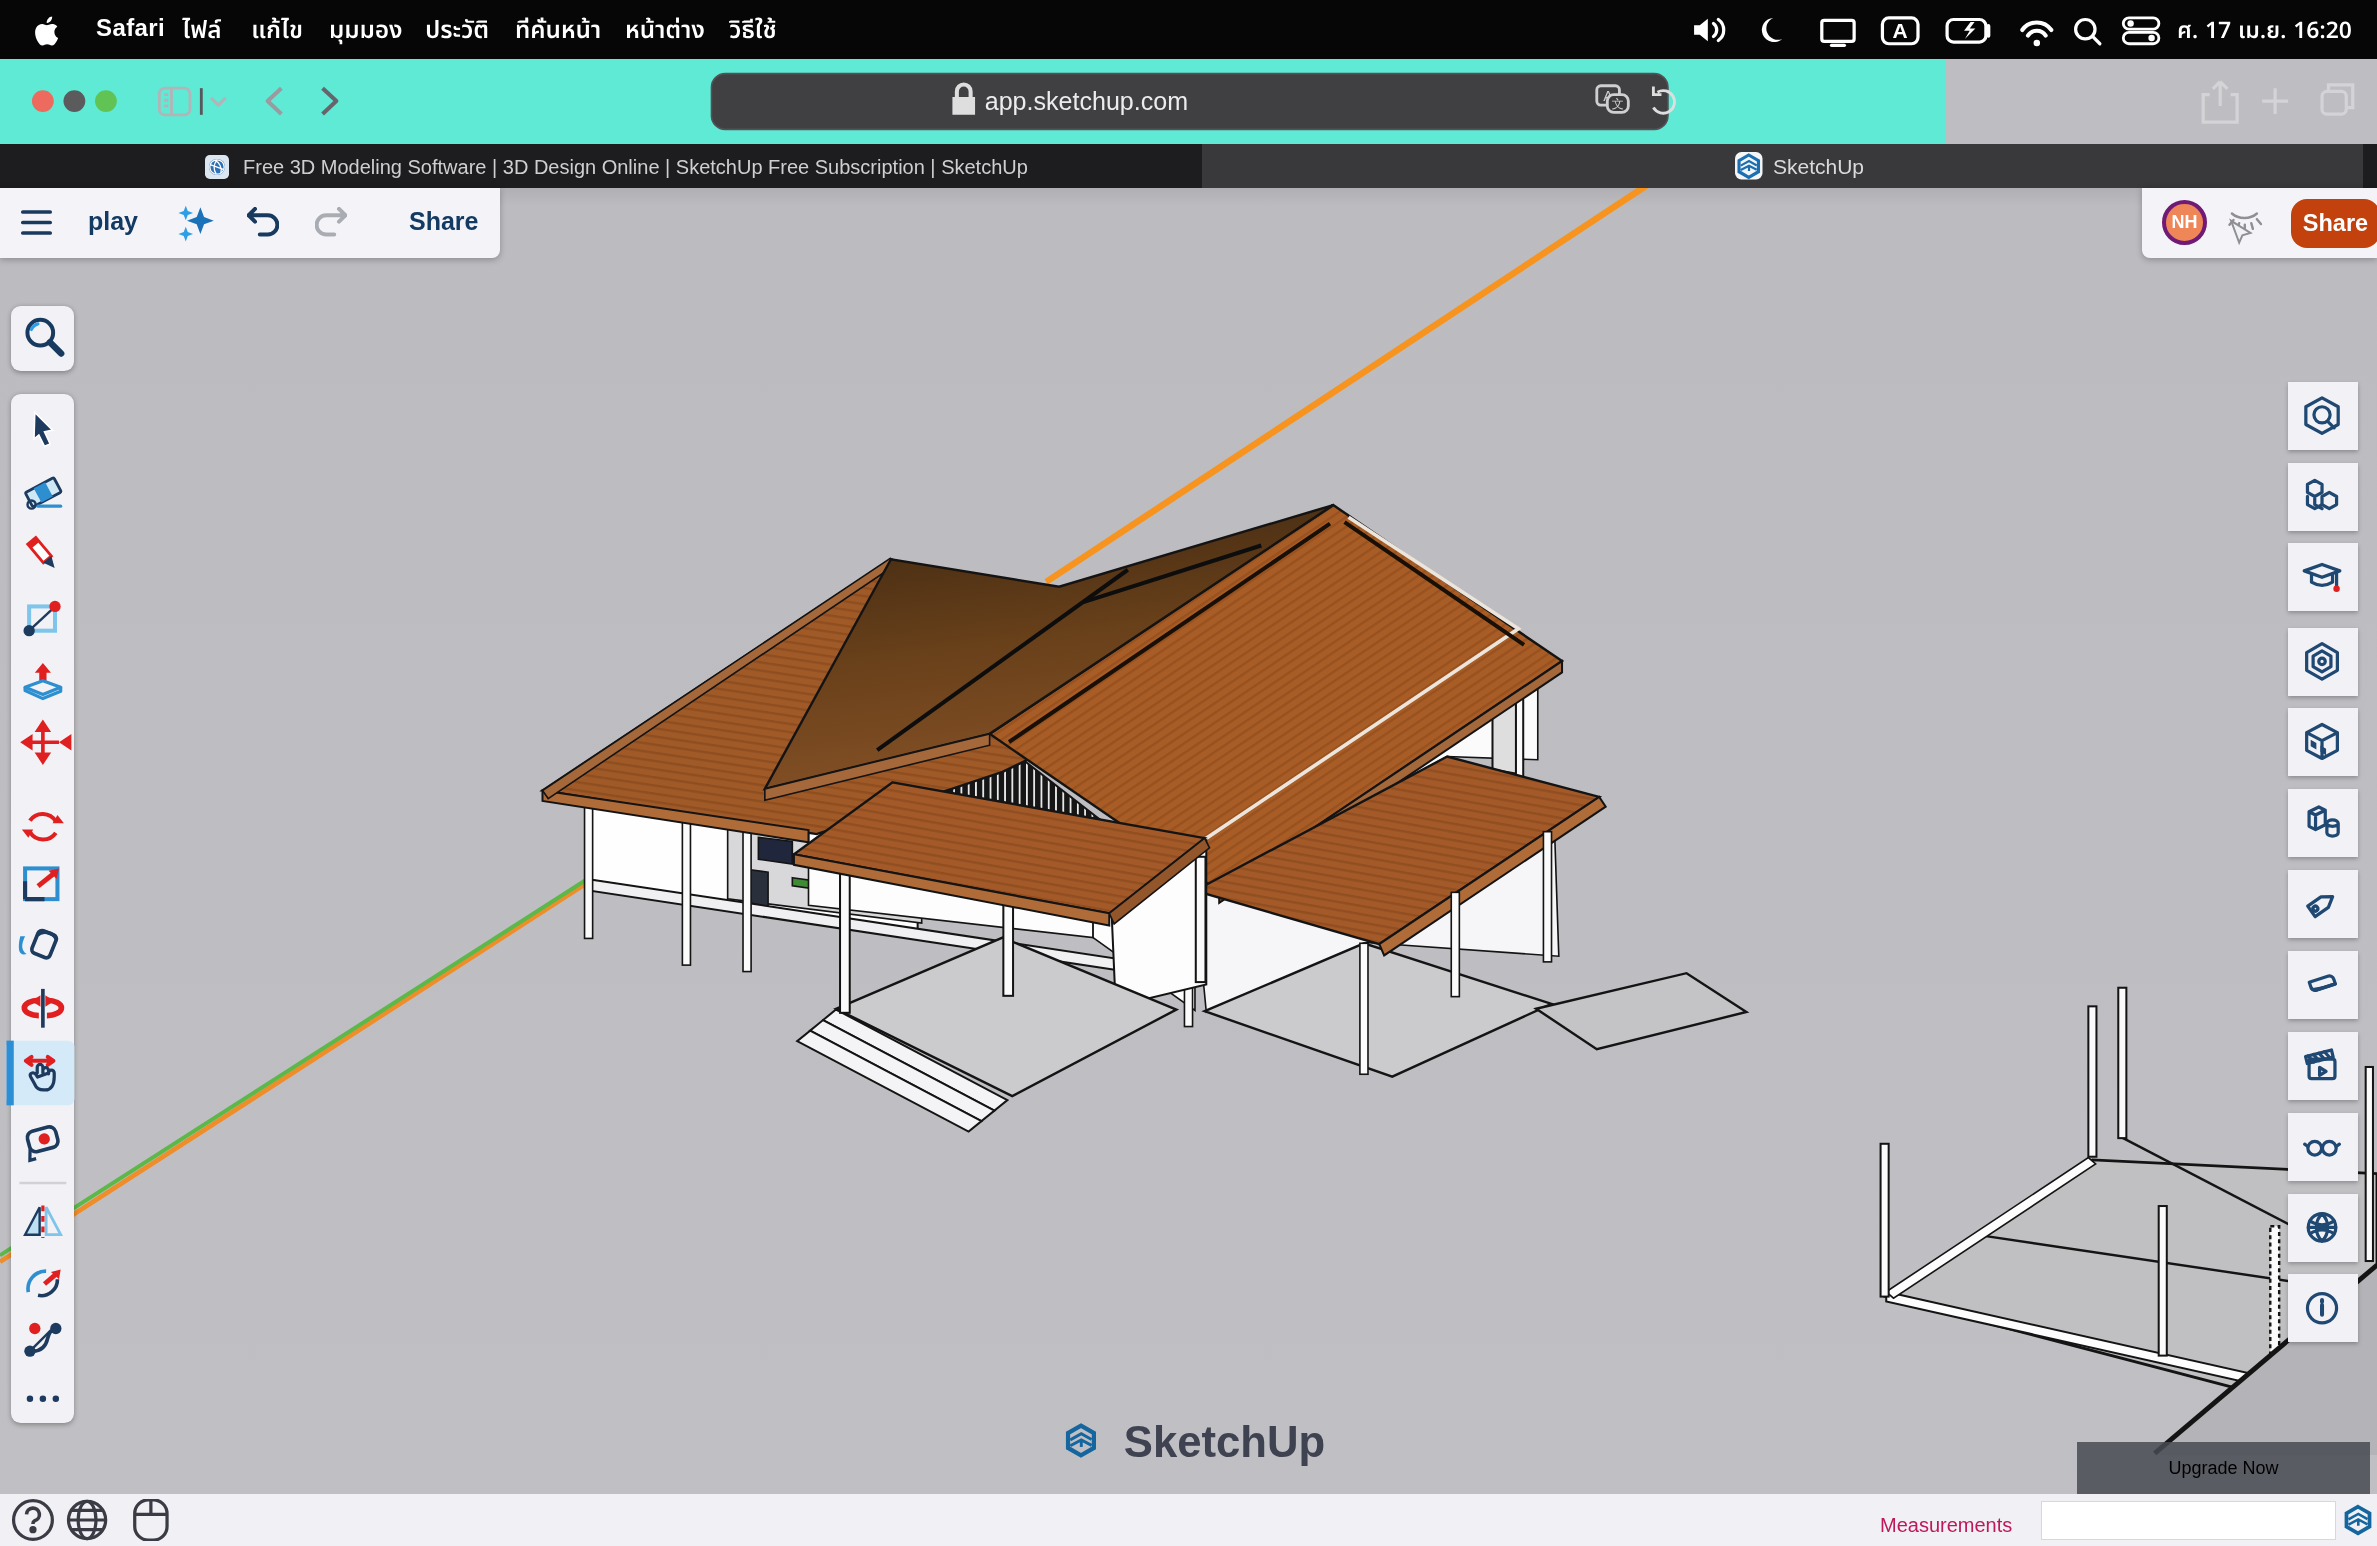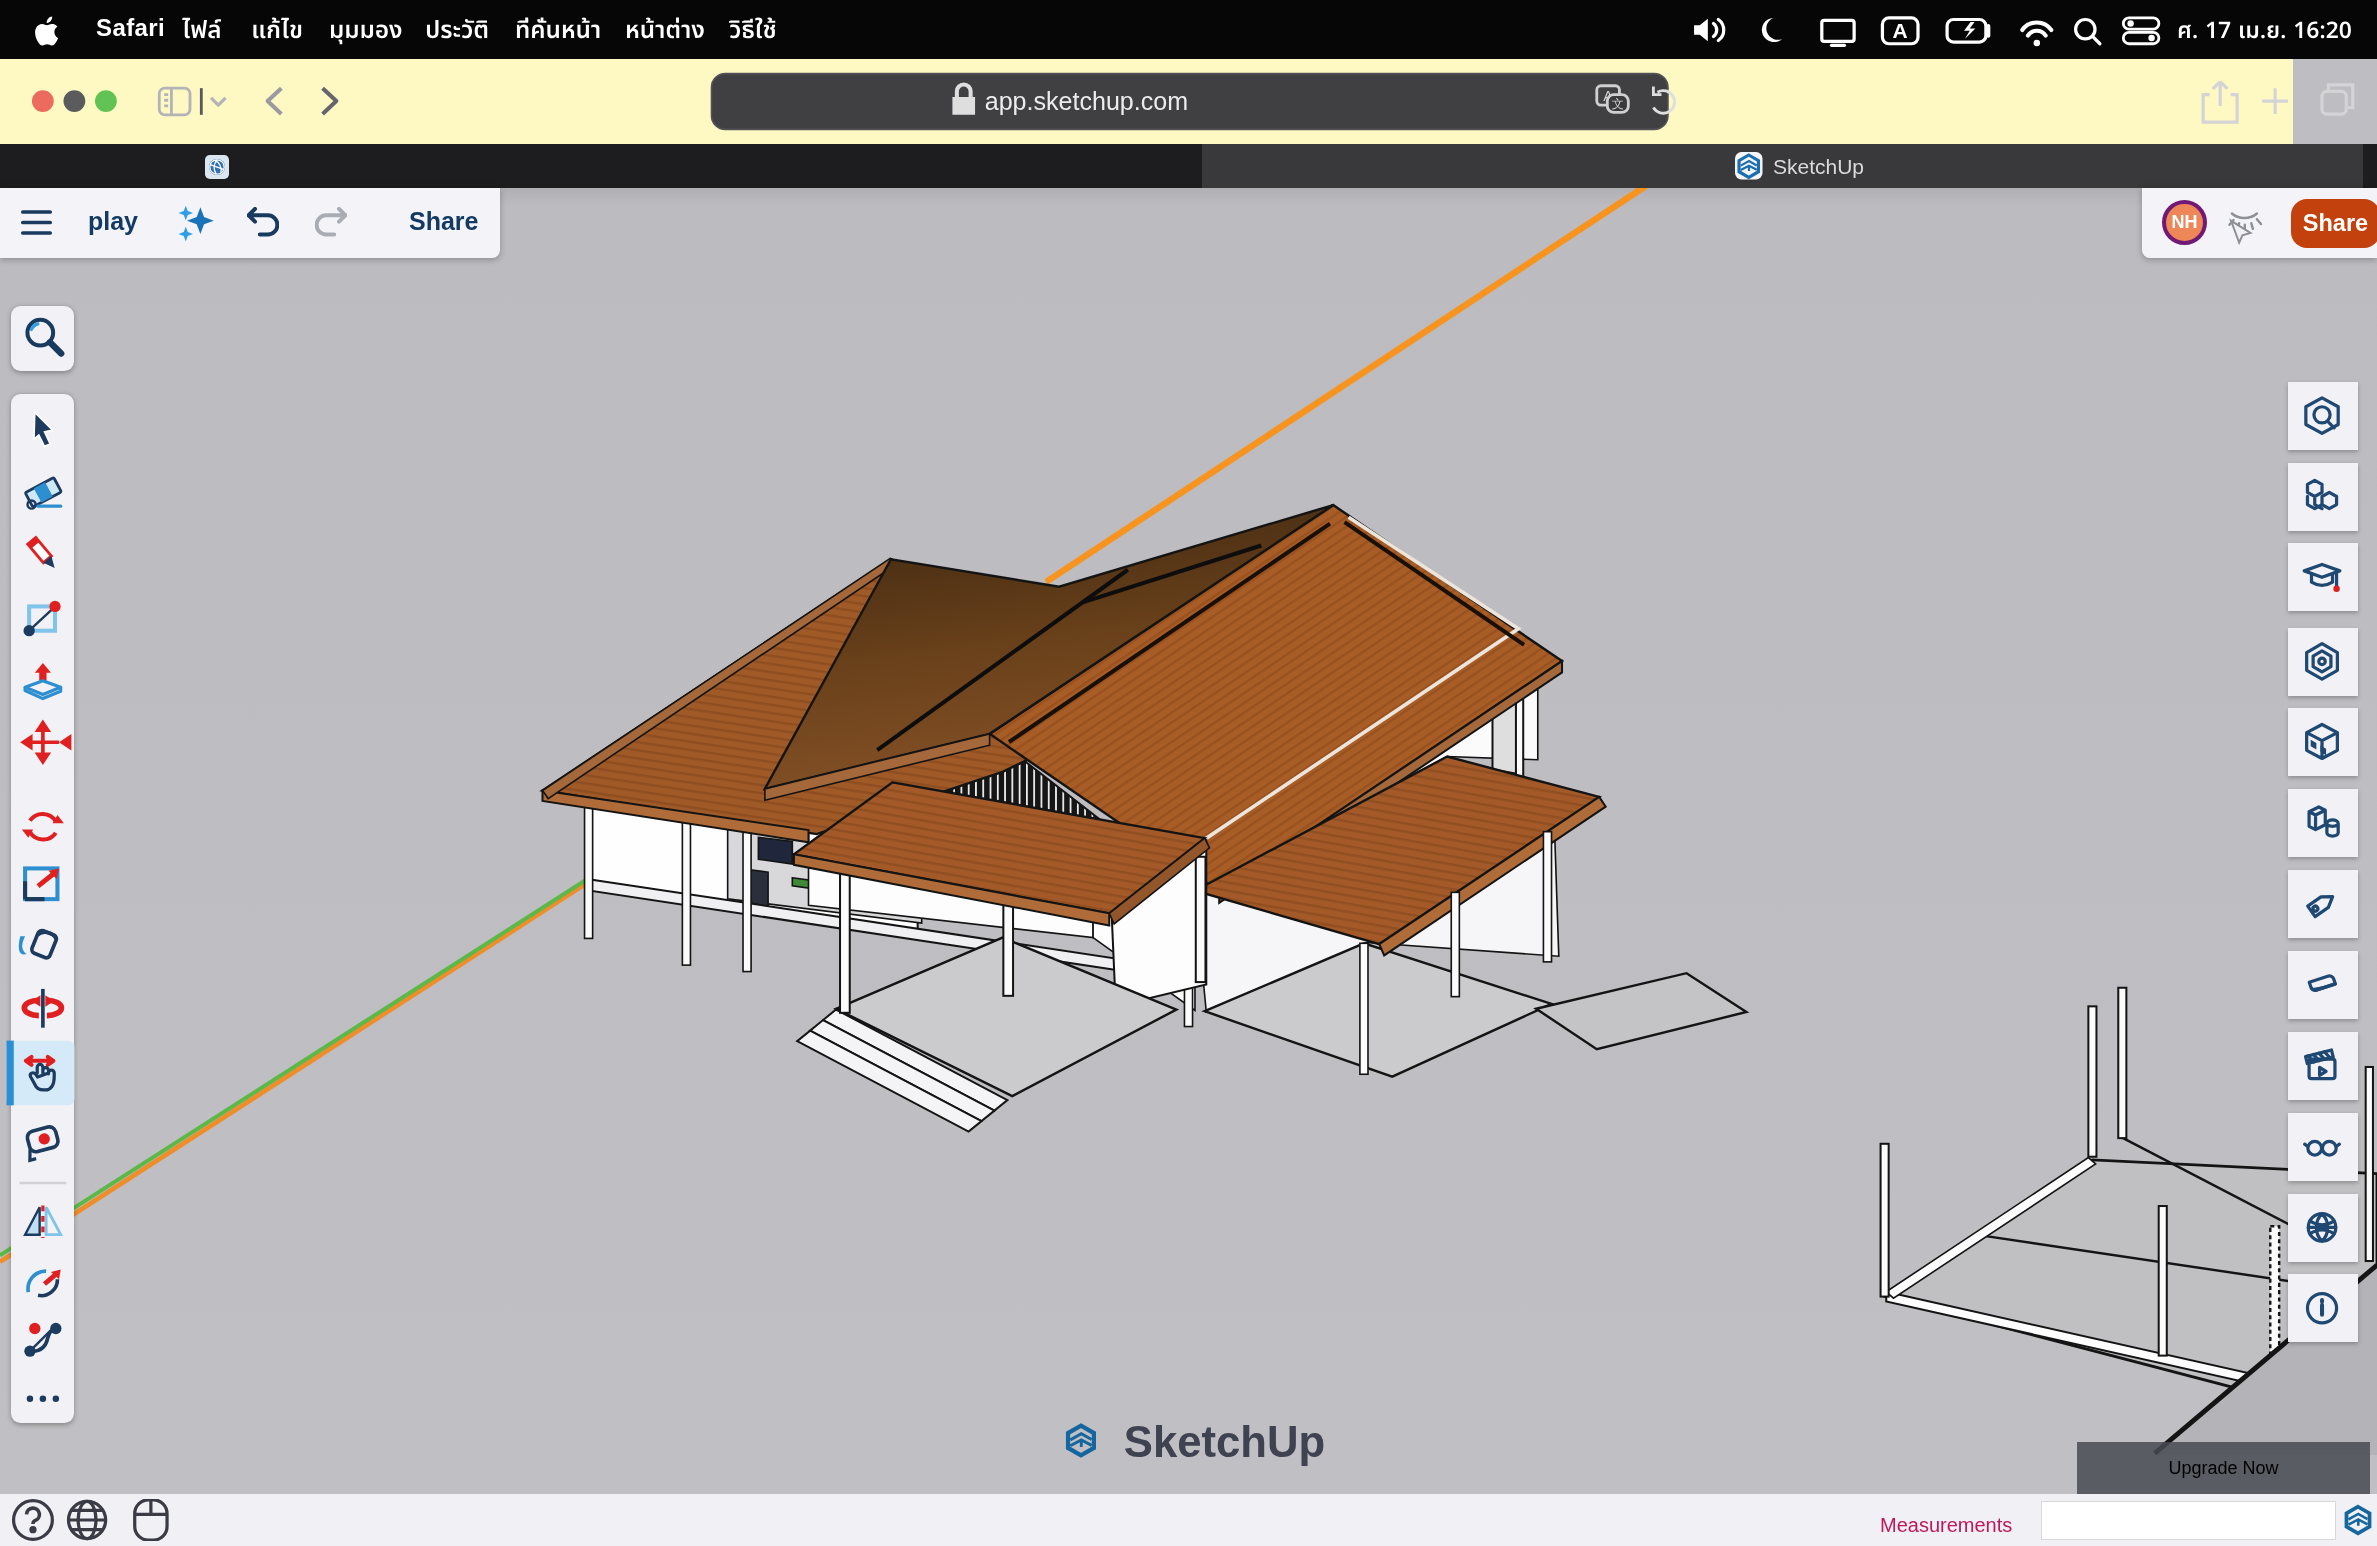--- a/index.html
+++ b/index.html
@@ -1,18 +1,18 @@
 <!DOCTYPE html>
 <html style="font-size:13px"><head><meta charset="utf-8">
 <style>
 *{margin:0;padding:0;box-sizing:border-box}
 html,body{width:2377px;height:1546px;overflow:hidden;background:#bebec2;font-family:"Liberation Sans",sans-serif;}
 .abs{position:absolute}
 #menubar{position:absolute;left:0;top:0;width:2377px;height:59px;background:#060606;color:#fff}
-#safaribar{position:absolute;left:0;top:59px;width:2293px;height:85px;background:#fef9c3}
+#safaribar{position:absolute;left:0;top:59px;width:1945px;height:85px;background:#5eead4}
 #tabbar{position:absolute;left:0;top:144px;width:2377px;height:44px;background:#39393b}
 #activetab{position:absolute;left:0;top:0;width:1202px;height:44px;background:#1d1d1f;color:#cfcfd1;font-size:20px}
 #canvas{position:absolute;left:0;top:188px;width:2377px;height:1306px;background:linear-gradient(#b0b0b4 0px,#bcbcc0 18px,#c0c0c4 100%)}
 .card{position:absolute;background:#f4f4f8;box-shadow:0 1.6px 6.5px rgba(0,0,0,0.25)}
 #ltop{left:0;top:188px;width:500px;height:70px;border-radius:0 0 8px 0;display:flex;align-items:center}
 #rtop{left:2142px;top:188px;width:235px;height:70px;border-radius:0 0 0 8px;display:flex;align-items:center}
 .lbox{position:absolute;left:11.3px;width:63px;background:#f2f2f6;border-radius:9.7px;box-shadow:0 1.6px 4.9px rgba(0,0,0,0.3)}
 .rbtn{position:absolute;left:2288px;width:70px;height:68px;background:#f2f2f6;box-shadow:0 1.6px 4px rgba(0,0,0,0.25);display:flex;align-items:center;justify-content:center}
 #bottombar{position:absolute;left:0;top:1494px;width:2377px;height:52px;background:#f1f1f5;display:flex;align-items:center}
 #upgrade{position:absolute;left:2077px;top:1442px;width:293px;height:52px;background:rgba(72,74,82,0.85);color:#000000;font-size:18px;display:flex;align-items:center;justify-content:center}
@@ -118,20 +118,21 @@
     </svg>
   </div>
 <div id="tabbar">
     <div id="activetab">
       <svg class="abs" style="left:205px;top:10.5px" width="24" height="24" viewBox="0 0 30 30">
         <rect width="30" height="30" rx="6" fill="#dce6f0"></rect>
         <circle cx="15" cy="15" r="10" fill="#2f6fb3"></circle>
         <circle cx="15" cy="15" r="9" fill="none" stroke="#fff" stroke-width="1.6"></circle>
         <path d="M6.5 12 L23 18 M15 6 a16 16 0 0 0 -1 18 M12 6.5 a14 14 0 0 1 8 16" stroke="#fff" stroke-width="1.6" fill="none"></path>
       </svg>
+      <div class="abs" style="left:243px;top:12px;width:890px;white-space:nowrap">Free 3D Modeling Software | 3D Design Online | SketchUp Free Subscription | SketchUp</div>
     </div>
     <svg class="abs" style="left:1735px;top:8px" width="27.5" height="27.5" viewBox="0 0 34 34">
       <rect width="34" height="34" rx="8" fill="#f3f5f7"></rect>
       <g transform="translate(17,17.5) scale(0.30)">
         <g stroke="#1b6fb1" fill="none">
           <path d="M0 -46 L40 -23 V23 L0 46 L-40 23 V-23 Z" stroke-width="13"></path>
           <path d="M-33 -2 L1 -21 L33 -3" stroke-width="9"></path>
           <path d="M-33 16 L1 -2 L33 15 M1 -2 V20" stroke-width="9"></path>
         </g>
       </g>

